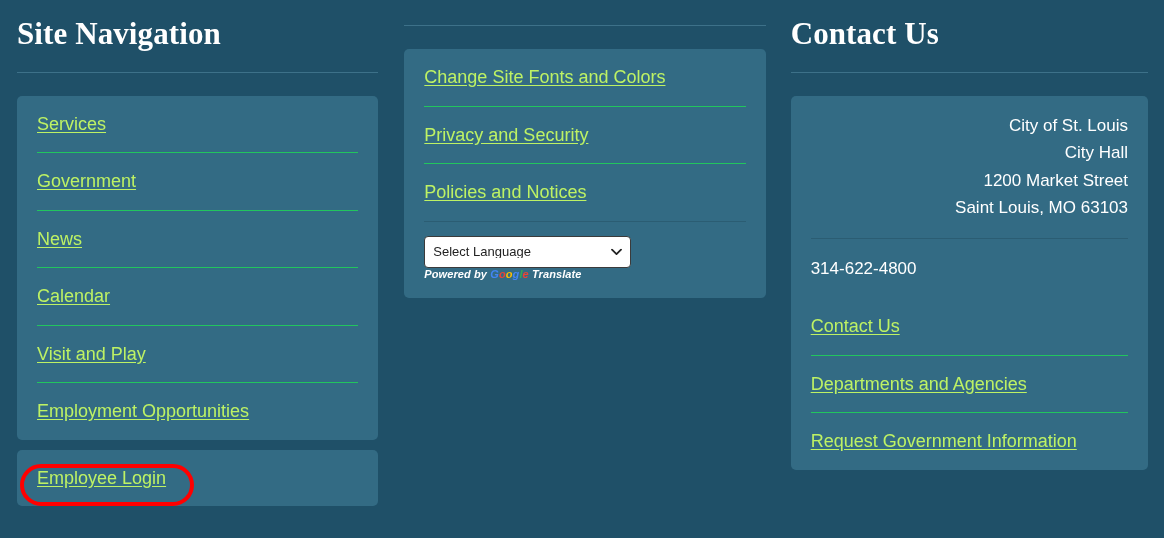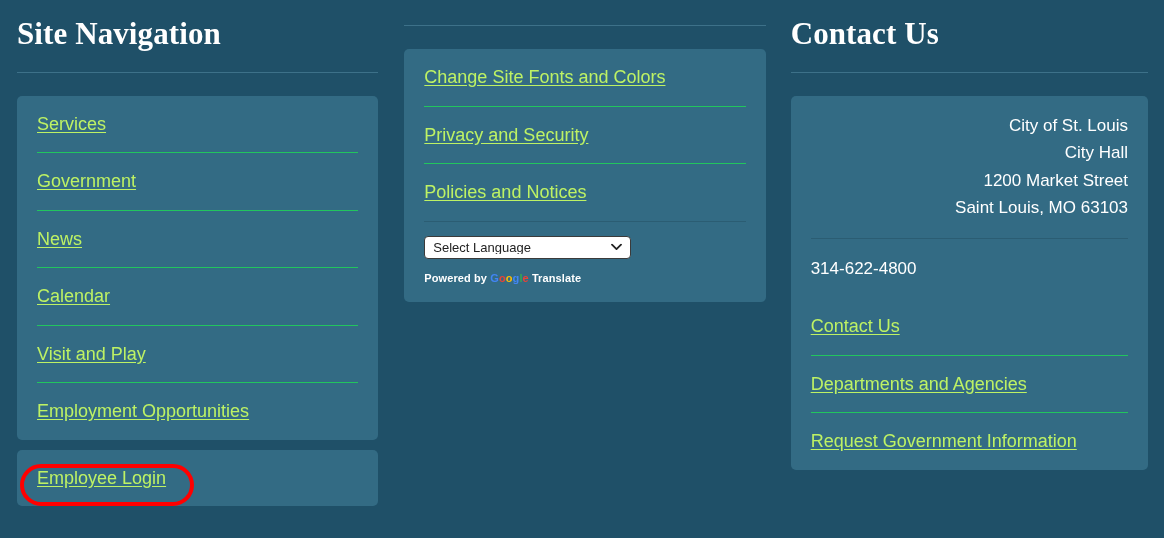--- a/index.html
+++ b/index.html
@@ -109,47 +109,48 @@
     -webkit-appearance: none;
     appearance: none;
     background: #ffffff;
     color: #222222;
     border: 1px solid #3b3b3b;
     border-radius: 4px;
     font-family: "Liberation Sans", sans-serif;
     font-size: 13px;
     line-height: 1;
     width: 207px;
-    height: 23px;
+    height: 32px;
     padding: 2px 22px 2px 8px;
     cursor: pointer;
   }
 
   .select-wrap {
     position: relative;
     display: inline-block;
   }
 
   .select-chevron {
     position: absolute;
     right: 9px;
     top: 50%;
     transform: translateY(-50%);
     pointer-events: none;
     width: 11px;
     height: 7px;
   }
 
   .powered-by {
-    margin-top: 13px;
+    margin-top: 0;
     font-size: 11px;
     font-weight: bold;
     color: #ffffff;
     letter-spacing: 0.1px;
     white-space: nowrap;
+    font-style: italic;
   }
 
   .g-b { color: #4285F4; }
   .g-r { color: #EA4335; }
   .g-y { color: #FBBC05; }
   .g-g { color: #34A853; }
 
   
   .highlight-box {
     position: absolute;

